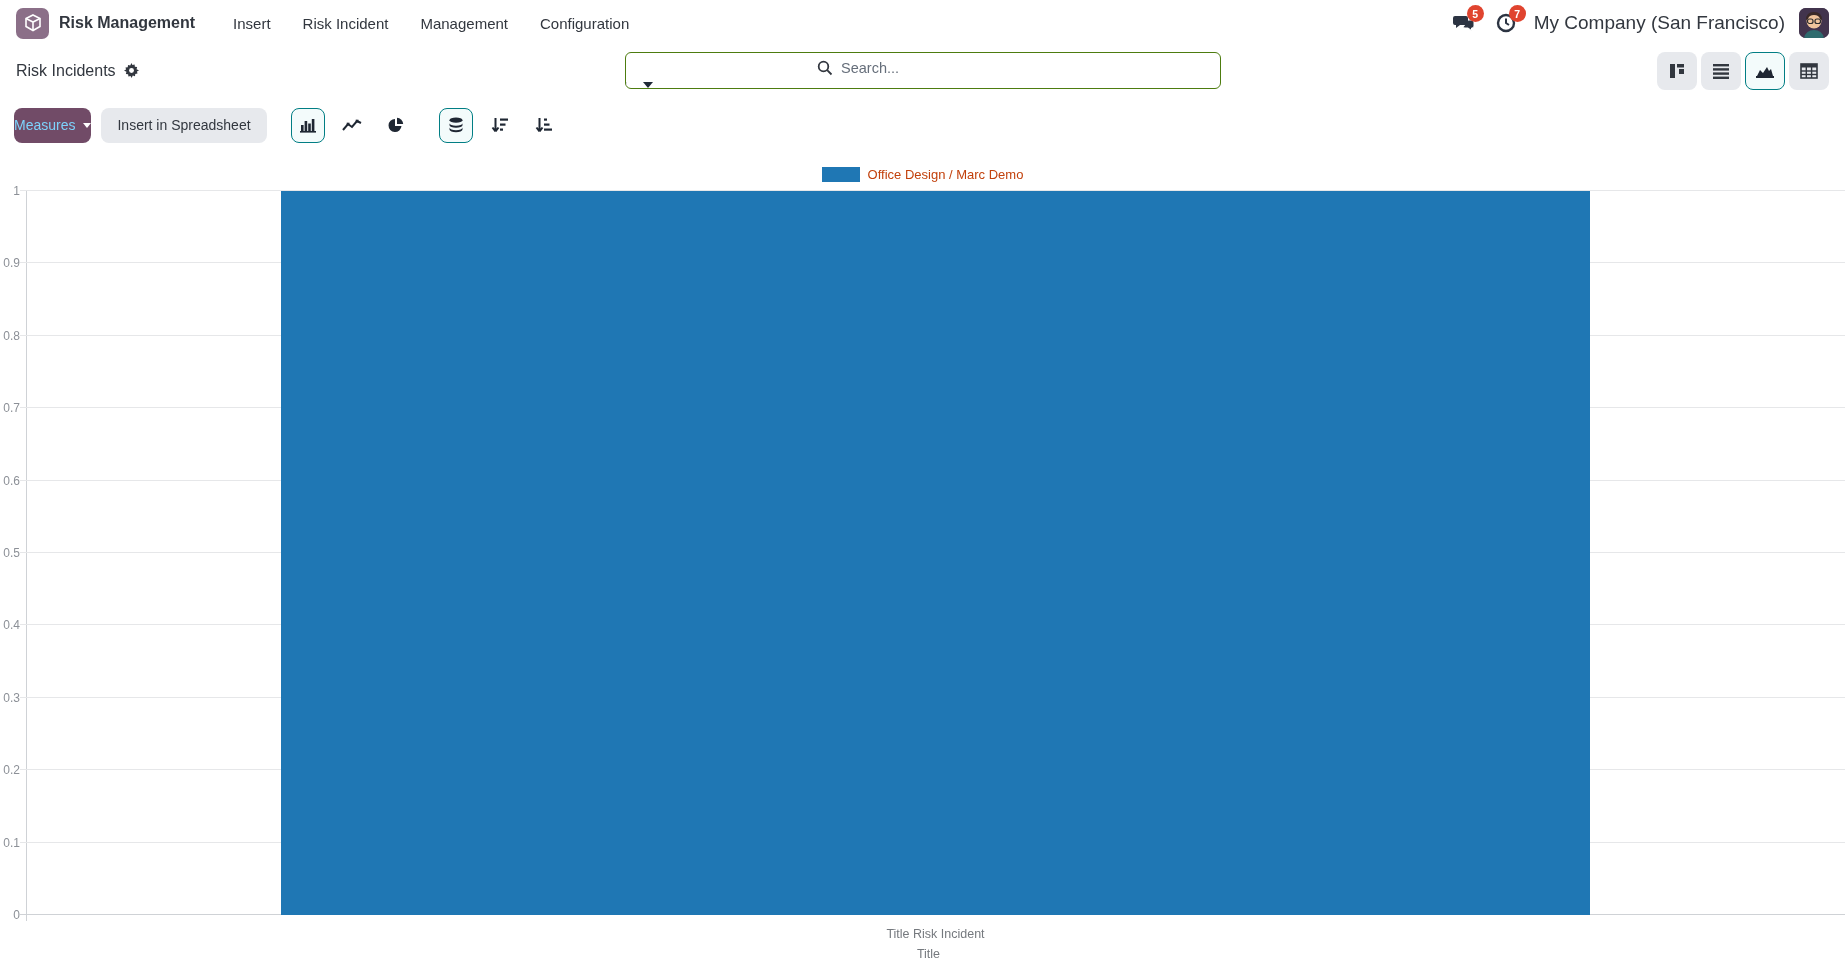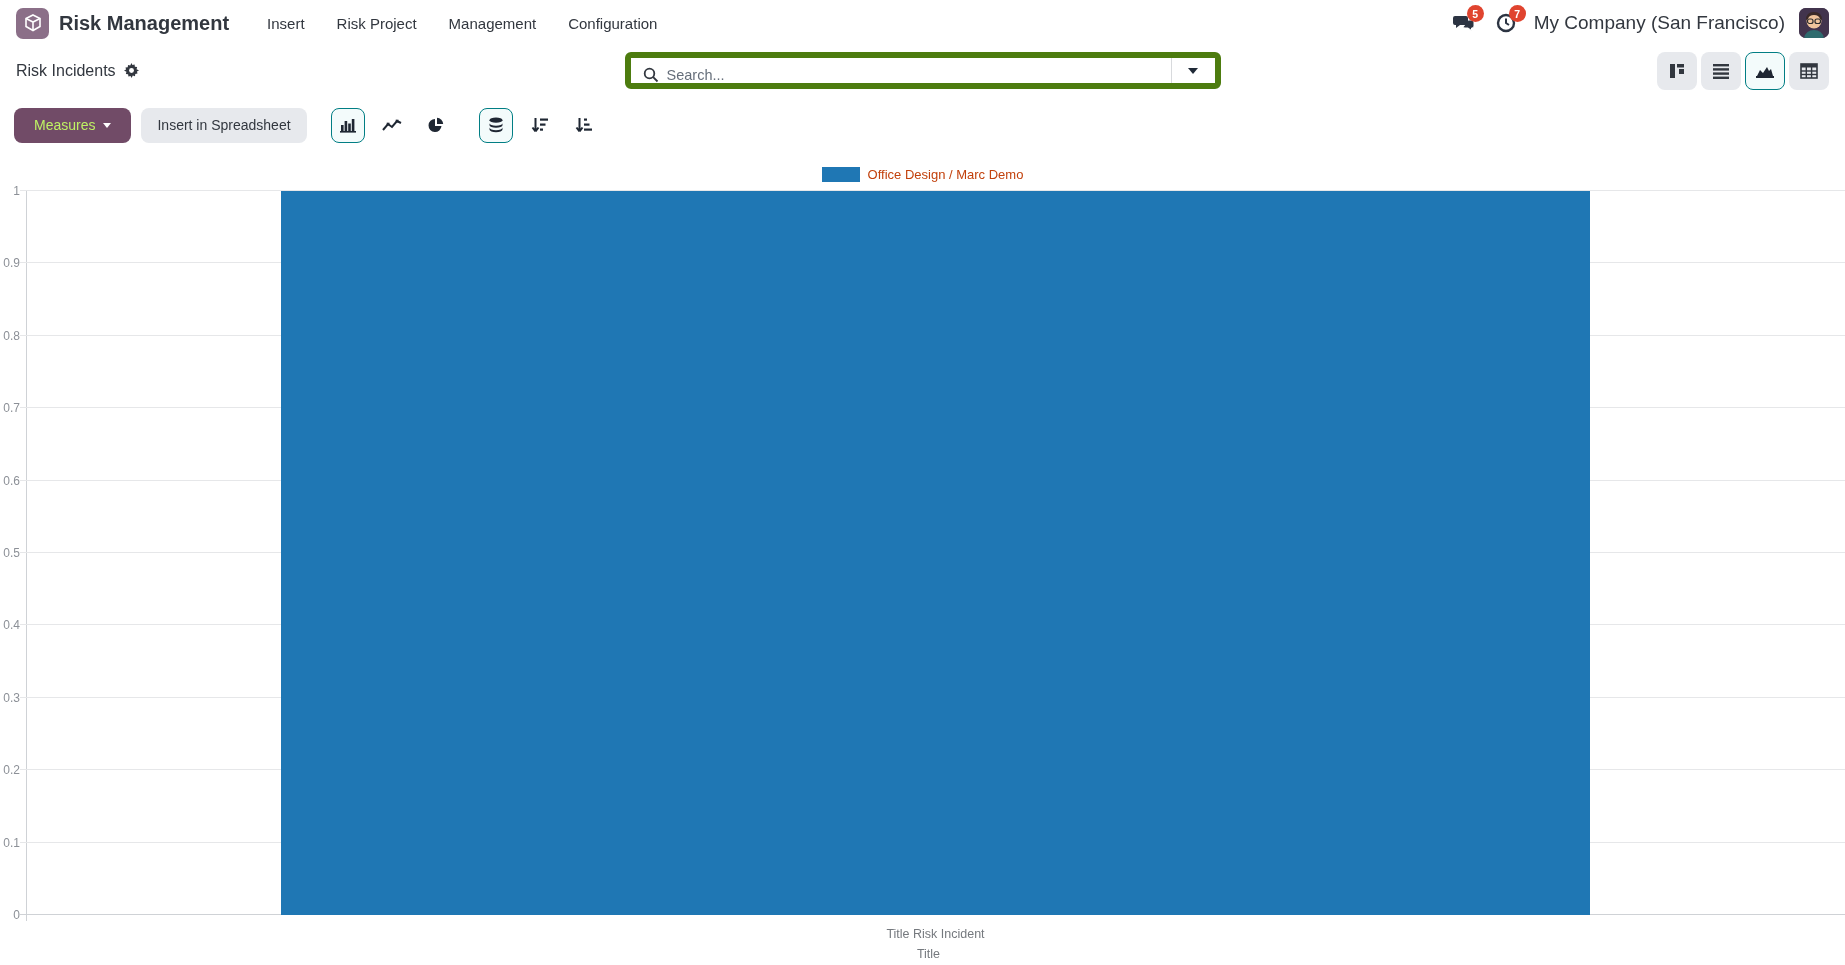--- a/index.html
+++ b/index.html
@@ -3,51 +3,51 @@
 <meta charset="utf-8">
 <style>
   * { margin:0; padding:0; box-sizing:border-box; }
   html,body { width:1845px; height:965px; background:#fff; overflow:hidden;
     font-family:"Liberation Sans","DejaVu Sans",sans-serif; color:#374151; }
 
   
   .navbar { height:46px; display:flex; align-items:center; padding:0 16px; background:#fff; }
   .brand { display:flex; align-items:center; gap:10px; margin-right:26px; cursor:pointer; }
   .logo { width:33px; height:31px; border-radius:7px; background:#8b6f88; display:flex; align-items:center; justify-content:center; }
-  .app-name { font-size:20px; font-weight:700; color:#32373f; }
+  .app-name { font-size:16px; font-weight:700; color:#32373f; }
   .menu { display:flex; align-items:center; gap:8px; }
   .menu-item { font-size:15px; color:#32373f; padding:6px 12px; border-radius:6px; cursor:pointer; }
   .nav-right { margin-left:auto; display:flex; align-items:center; gap:14px; }
   .systray-icon { position:relative; width:28px; height:28px; display:flex; align-items:center; justify-content:center; cursor:pointer; }
   .badge { position:absolute; top:-4px; right:-6px; min-width:17px; height:17px; border-radius:50%;
     background:#e0442f; color:#fff; font-size:10.5px; font-weight:700; display:flex; align-items:center; justify-content:center; padding:0 3px; }
   .company { font-size:19px; color:#32373f; cursor:pointer; }
   .avatar { width:30px; height:30px; border-radius:7px; overflow:hidden; background:#42344d; cursor:pointer; }
 
   
   .header-row { height:49px; display:grid; grid-template-columns:1fr 596px 1fr; align-items:center; padding:0 16px; }
   .breadcrumb { display:flex; align-items:center; gap:8px; }
   .page-title { font-size:16px; color:#32373f; font-weight:400; }
   .gear-btn { cursor:pointer; display:flex; align-items:center; }
-  .searchbar { height:37px; border:6px solid #4d7c0f; border-radius:6px; background:#fff;
-    display:flex; align-items:flex-end; overflow:hidden; }
+  .searchbar { height:37px; border:1px solid #4d7c0f; border-radius:6px; background:#fff;
+    display:flex; align-items:center; overflow:hidden;flex-direction:column; }
   .searchbar .sb-main { flex:1; display:flex; align-items:center; gap:8px; padding:0 12px; }
   .searchbar input { border:none; outline:none; flex:1; font-size:14.5px; color:#374151; font-family:inherit; }
   .searchbar input::placeholder { color:#4b5563; opacity:.85; }
   .sb-toggle { width:44px; align-self:stretch; border-left:1px solid #d8dadd; display:flex; align-items:center; justify-content:center; cursor:pointer; }
   .caret-down { width:0; height:0; border-left:5px solid transparent; border-right:5px solid transparent; border-top:6px solid #1f2937; }
   .view-switcher { display:flex; gap:4px; justify-content:flex-end; }
   .vs-btn { width:40px; height:38px; border-radius:8px; background:#e7e9ed; border:1px solid transparent;
     display:flex; align-items:center; justify-content:center; cursor:pointer; }
   .vs-btn.active { background:#f3fbfb; border:1px solid #017e84; }
 
   
   .control-row { height:60px; display:flex; align-items:center; gap:10px; padding:0 14px; }
   .btn { height:35px; border:none; border-radius:8px; font-size:14px; font-weight:500; font-family:inherit; cursor:pointer; display:flex; align-items:center; gap:8px; }
-  .btn-primary { background:#714B67; color:#bef264; padding:0 20px; }
+  .btn-primary { background:#714B67; color:#7dd3fc; padding:0 0; }
   .btn-secondary { background:#e7e9ed; color:#32373f; padding:16px 16px; }
   .icon-btn { width:34px; height:35px; background:transparent; border:1px solid transparent; border-radius:8px;
     display:flex; align-items:center; justify-content:center; cursor:pointer; }
   .icon-btn.active { background:#f3fbfb; border:1px solid #017e84; }
   .caret-sm { width:0; height:0; border-left:4px solid transparent; border-right:4px solid transparent; border-top:5px solid #fff; }
 
   
   .chart-region { position:relative; height:810px; }
   .legend { position:absolute; top:12px; left:0; right:0; display:flex; justify-content:center; gap:8px; align-items:center; cursor:pointer; }
   .legend-swatch { width:38px; height:15px; }
@@ -69,21 +69,21 @@
     <div class="logo">
       <svg width="20" height="20" viewBox="0 0 20 20">
         <path d="M10 2 L17 5.5 L17 13.5 L10 17.5 L3 13.5 L3 5.5 Z" fill="none" stroke="#ffffff" stroke-width="1.6"></path>
         <path d="M3 5.5 L10 9 L17 5.5 M10 9 L10 17.5" fill="none" stroke="#ffffff" stroke-width="1.6"></path>
       </svg>
     </div>
     <span class="app-name">Risk Management</span>
   </div>
   <div class="menu">
     <span class="menu-item">Insert</span>
-    <span class="menu-item">Risk Project</span>
+    <span class="menu-item">Risk Incident</span>
     <span class="menu-item">Management</span>
     <span class="menu-item">Configuration</span>
   </div>
   <div class="nav-right">
     <div class="systray-icon">
       <svg width="22" height="18" viewBox="0 0 22 18">
         <path d="M2 2 h11 a2 2 0 0 1 2 2 v5 a2 2 0 0 1 -2 2 h-6 l-4 3 v-3 h-1 a2 2 0 0 1 -2 -2 v-5 a2 2 0 0 1 2 -2 z" fill="#2c3442"></path>
         <path d="M16 6 h3 a2 2 0 0 1 2 2 v4 a2 2 0 0 1 -2 2 h-0.5 v2.5 l-3.5 -2.5 h-3 a2 2 0 0 1 -1.6 -0.8" fill="#2c3442" stroke="#fff" stroke-width="1"></path>
       </svg>
       <span class="badge">5</span>

